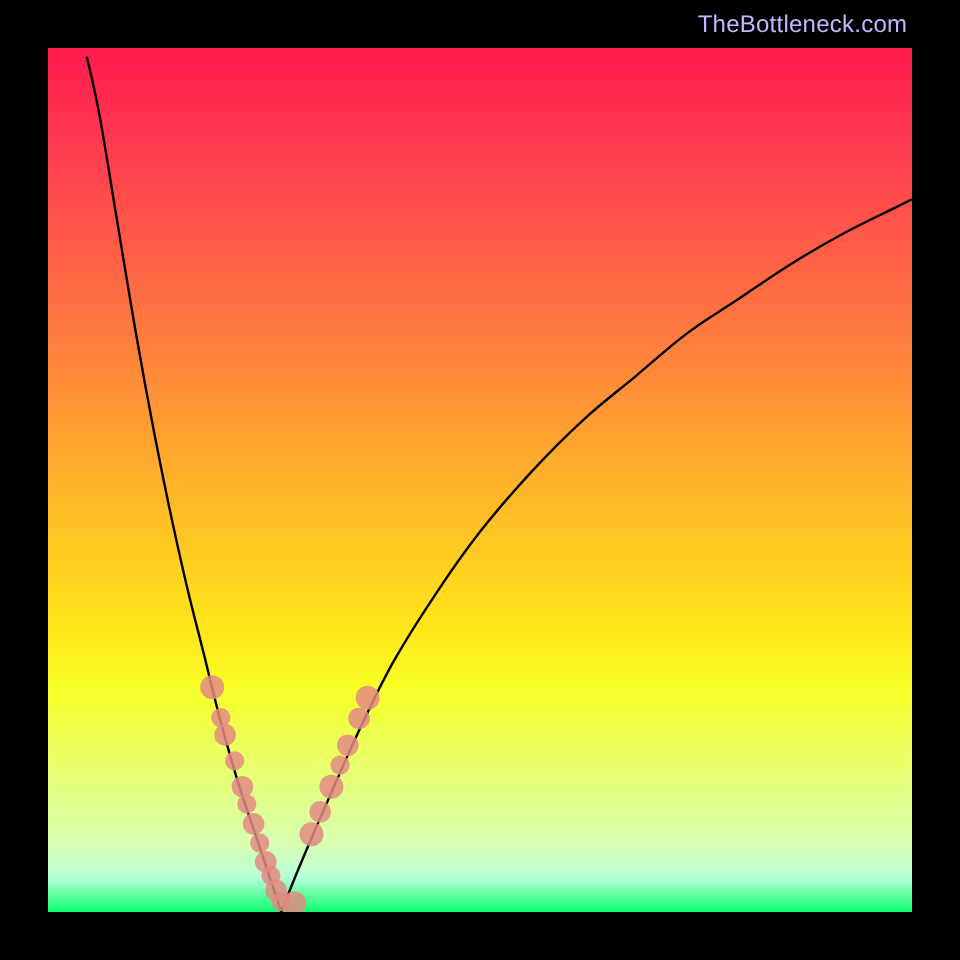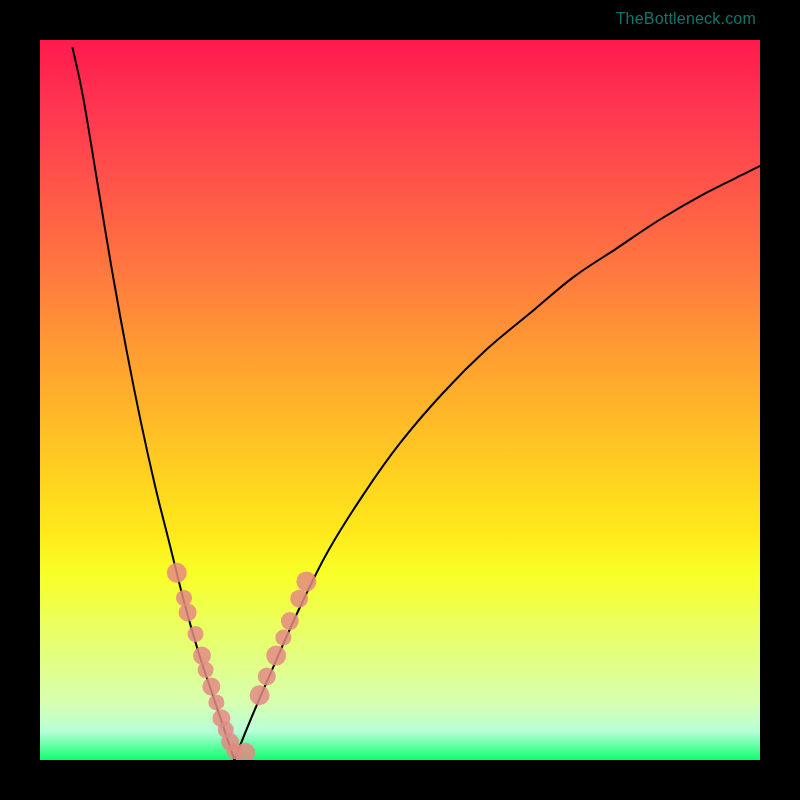--- a/index.html
+++ b/index.html
@@ -25,22 +25,22 @@
       #d8ffb0 92%,
       #b8ffd8 96%,
       #0fff6e 100%
     );
   }
 
   .watermark {
     position: absolute;
     top: 10px;
     right: 44px;
-    color: #0f766e;
-    font-size: 16px;
+    color: #c4b5fd;
+    font-size: 20px;
     font-weight: 500;
     letter-spacing: 0.2px;
   }
 
   svg.plot {
     position: absolute;
     left: 40px;
     top: 40px;
     width: 720px;
     height: 720px;

